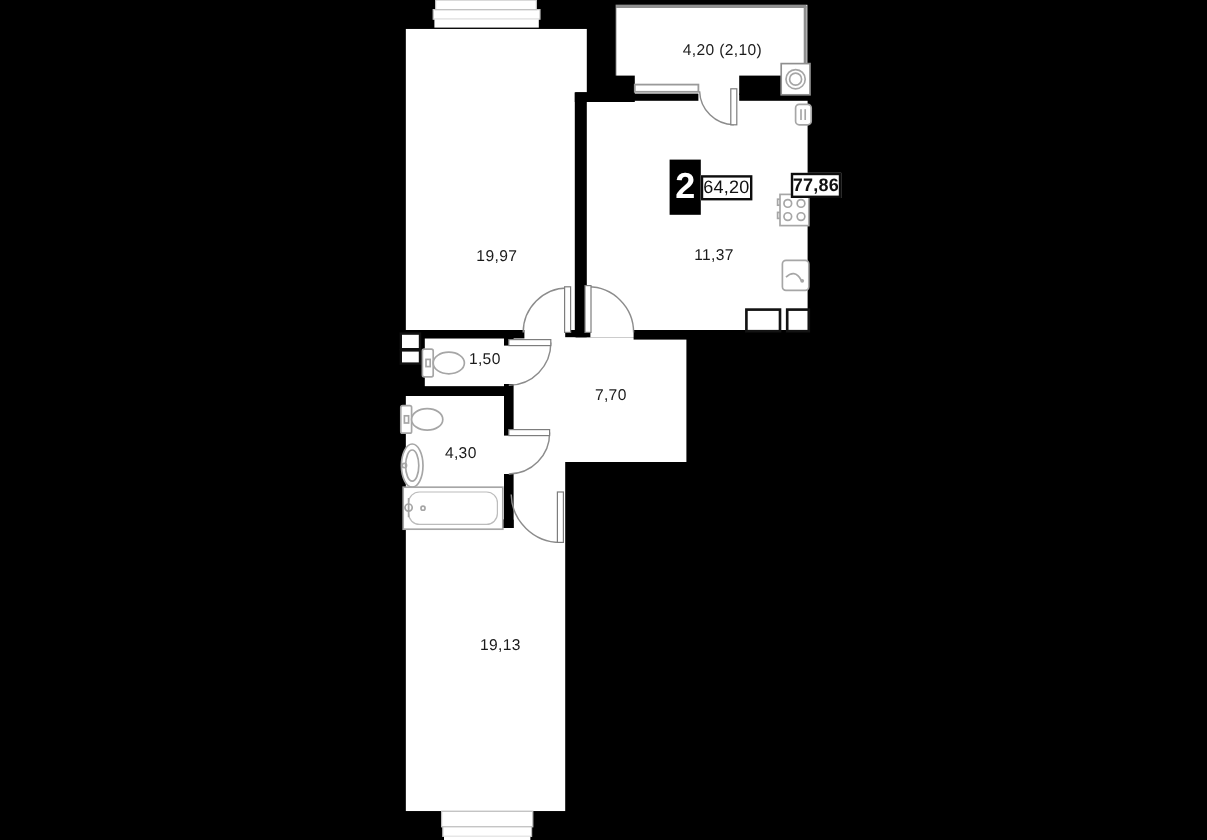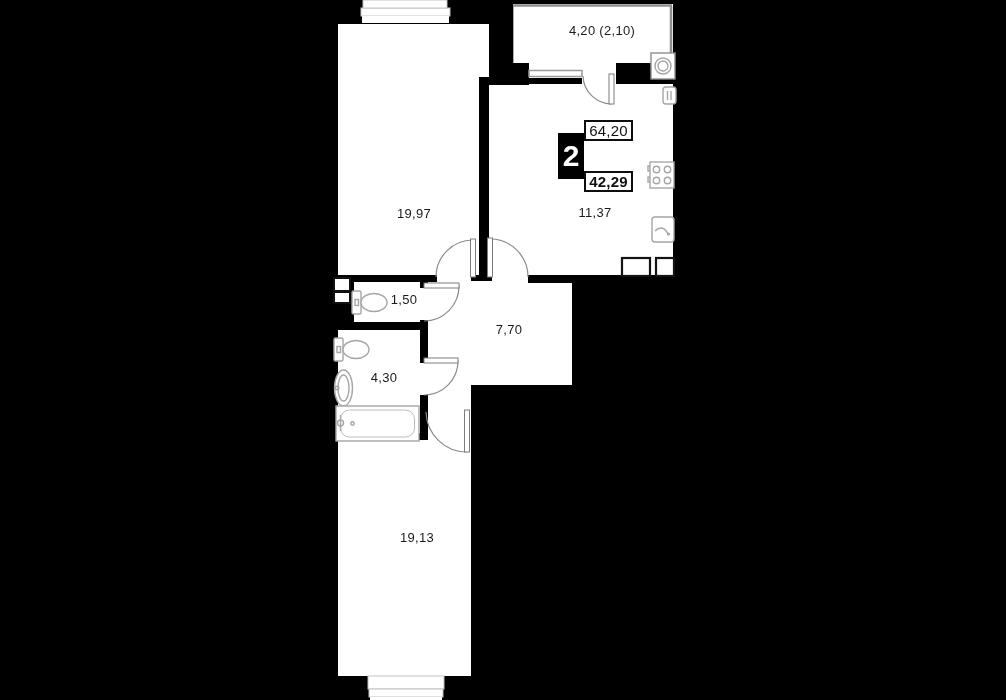--- a/index.html
+++ b/index.html
@@ -12,21 +12,21 @@
     position:absolute;transform:translate(-50%,-50%);
     font-size:13px;color:#1b1b1b;letter-spacing:.3px;white-space:nowrap;
   }
   .badge{
     position:absolute;left:558px;top:133px;height:46px;display:flex;align-items:center;
   }
   .badge-num{
     width:26px;height:46px;background:#000;color:#fff;display:flex;
     align-items:center;justify-content:center;font-size:30px;font-weight:700;
   }
-  .badge-areas{width:49px;display:flex;flex-direction:column;gap:32px;}
+  .badge-areas{width:49px;display:flex;flex-direction:row;gap:32px;}
   .badge-area{
     box-sizing:border-box;height:21px;border:2px solid #0d0d0d;background:#fff;
     color:#111;font-size:15px;display:flex;align-items:center;justify-content:center;
     letter-spacing:.2px;
   }
   .badge-area.bottom{margin-top:-2px;font-weight:700;}
 </style>
 </head>
 <body>
 
@@ -176,27 +176,27 @@
         <rect x="340.5" y="410" width="74" height="27" rx="9" fill="none" stroke="#bcbcbc" stroke-width="1"></rect>
         <line x1="340.5" y1="415" x2="340.5" y2="431"></line>
         <circle cx="340.5" cy="423" r="3" fill="none"></circle>
         <circle cx="352.5" cy="423.5" r="1.7" fill="none"></circle>
       </g>
     </g>
   </svg>
 
   <div class="room-label" style="left:414px;top:213px">19,97</div>
   <div class="room-label" style="left:595px;top:212px">11,37</div>
-  <div class="room-label" style="left:602px;top:30px">4,20 (2,10)</div>
+  <div class="room-label" style="left:602px;top:41px">4,20 (2,10)</div>
   <div class="room-label" style="left:404px;top:299px">1,50</div>
   <div class="room-label" style="left:509px;top:329px">7,70</div>
   <div class="room-label" style="left:384px;top:377px">4,30</div>
   <div class="room-label" style="left:417px;top:537px">19,13</div>
 
   <div class="badge">
     <div class="badge-num">2</div>
     <div class="badge-areas">
       <div class="badge-area top">64,20</div>
-      <div class="badge-area bottom">42,29</div>
+      <div class="badge-area bottom">77,86</div>
     </div>
   </div>
 
 </div>
 
 </body></html>

